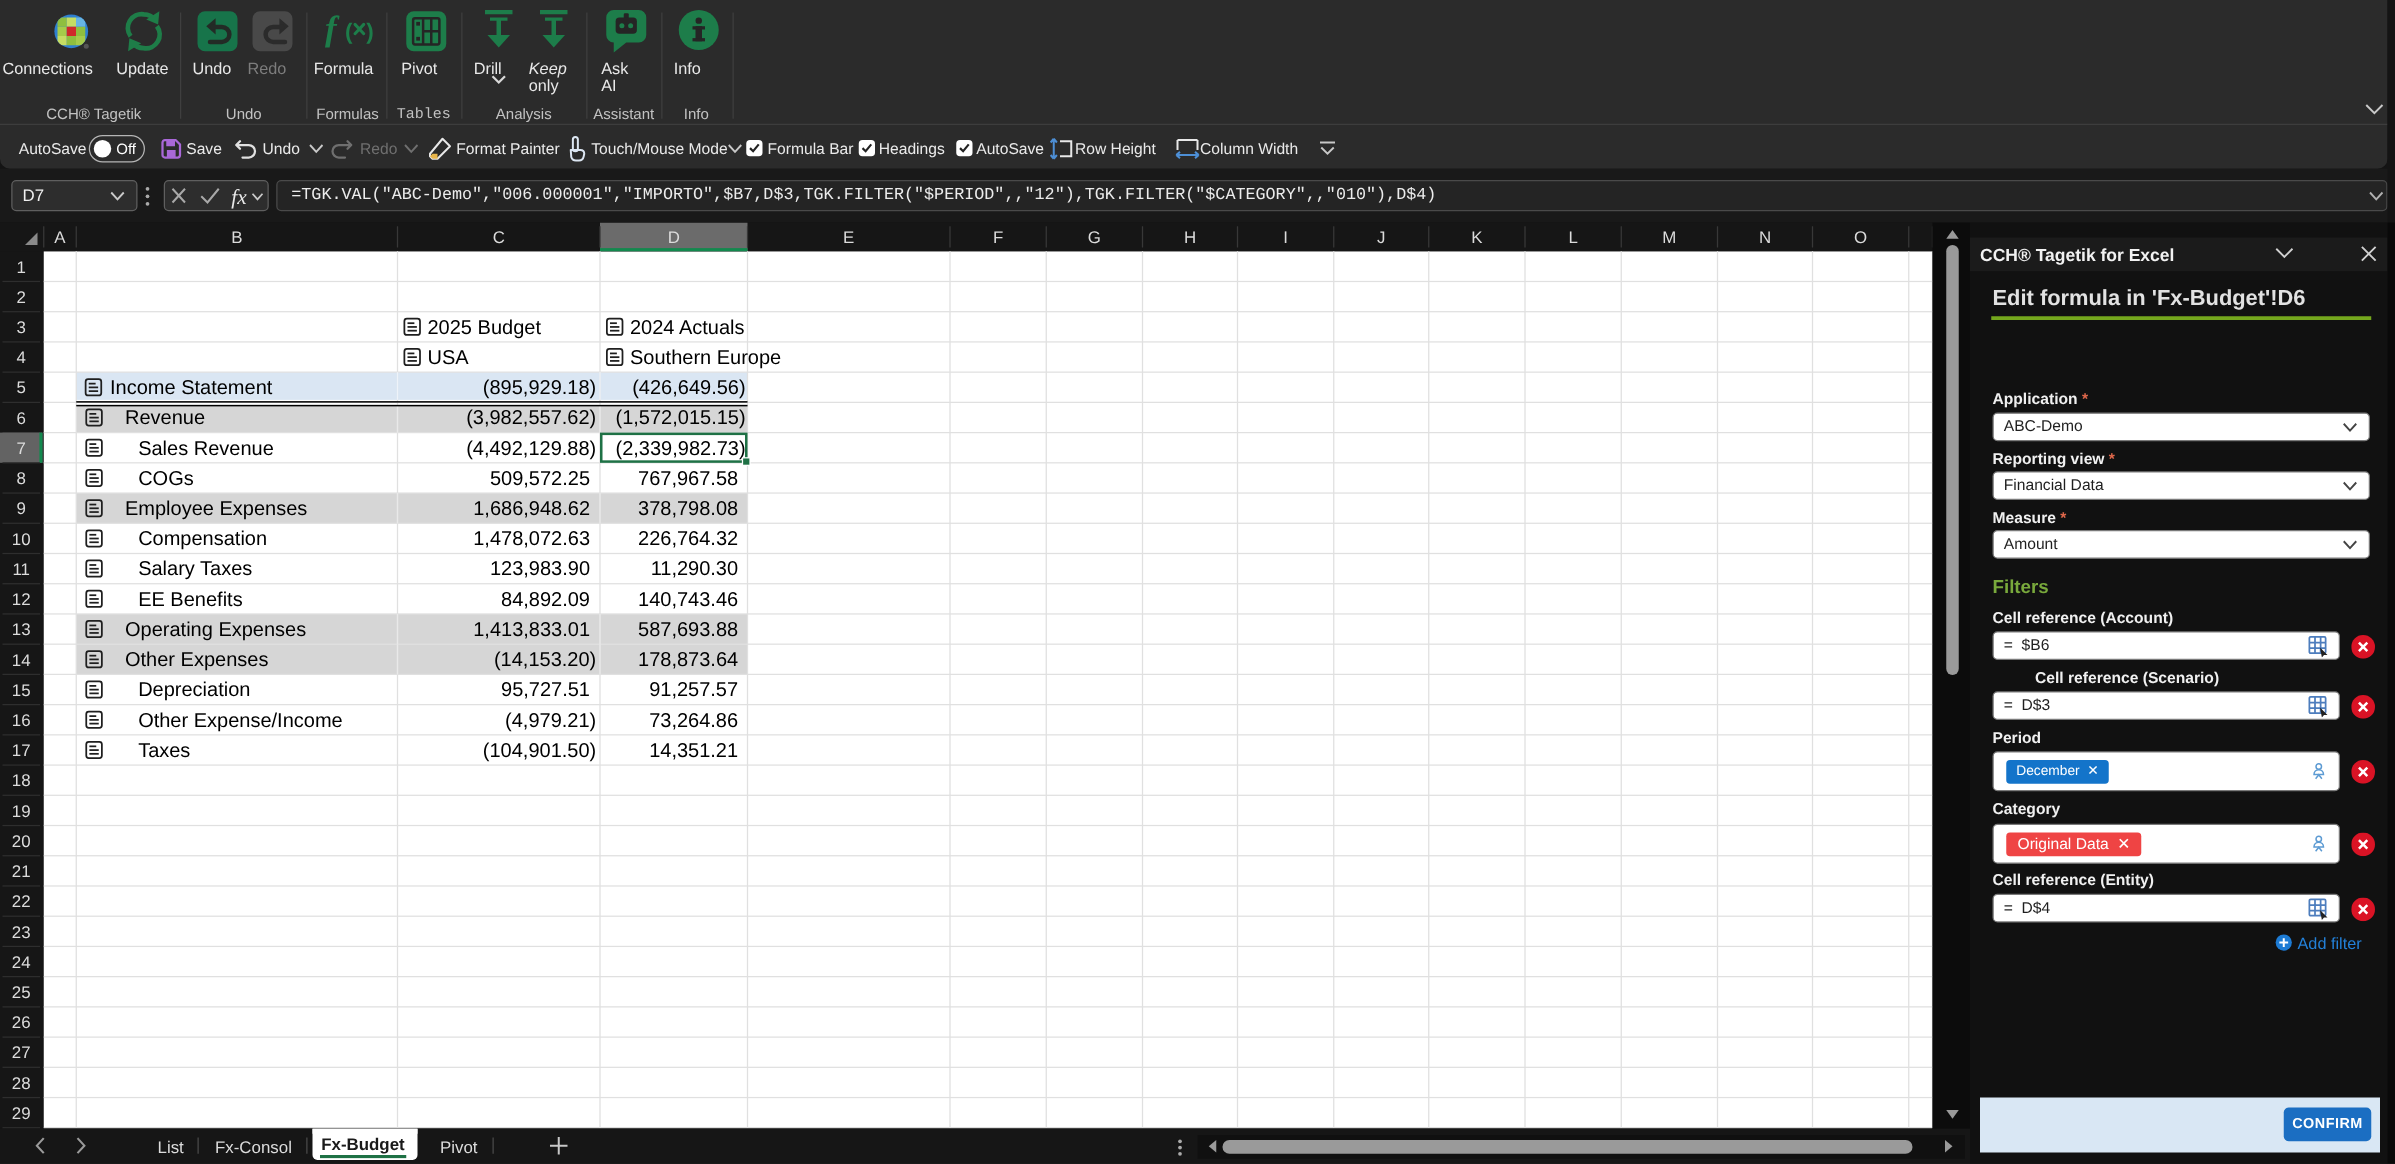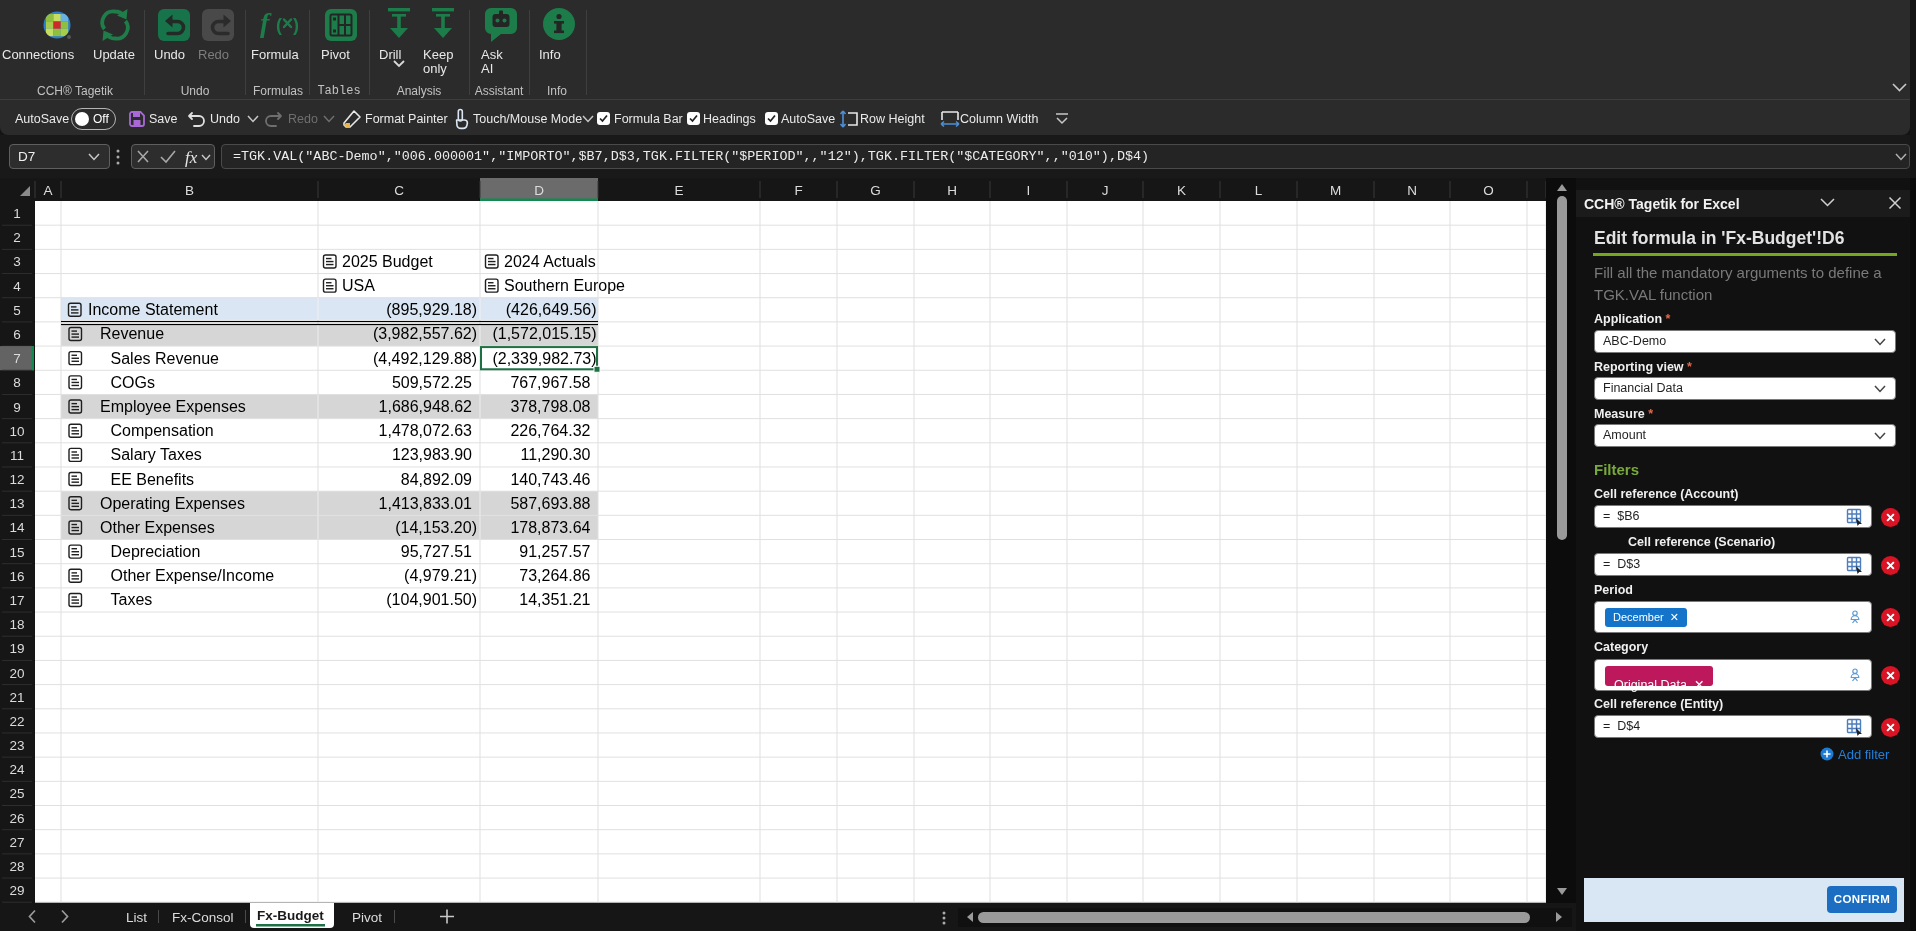--- a/index.html
+++ b/index.html
@@ -117,21 +117,21 @@
     </g>
   </svg>
 
   <div class="lbl" style="left:2px;  top:47px; width:95px; font-size:13px;">Connections</div>
   <div class="lbl" style="left:93px; top:47px; width:45px; font-size:13px;">Update</div>
   <div class="lbl" style="left:154px;top:47px; width:40px;">Undo</div>
   <div class="lbl" style="left:198px;top:47px; width:40px; color:#7d7d7d;">Redo</div>
   <div class="lbl" style="left:251px;top:47px; width:56px;">Formula</div>
   <div class="lbl" style="left:321px;top:47px; width:40px;">Pivot</div>
   <div class="lbl" style="left:379px;top:47px; width:40px;">Drill</div>
-  <div class="lbl" style="left:423px;top:47px; width:40px;">Keep</div>
+  <div class="lbl" style="left:423px;top:47px; width:40px;font-style:italic;">Keep</div>
   <div class="lbl" style="left:423px;top:61px; width:40px;">only</div>
   <div class="lbl" style="left:481px;top:47px; width:40px;">Ask</div>
   <div class="lbl" style="left:481px;top:61px; width:40px;">AI</div>
   <div class="lbl" style="left:539px;top:47px; width:40px;">Info</div>
 
   <div class="glbl" style="left:10px; top:84px; width:130px;">CCH® Tagetik</div>
   <div class="glbl" style="left:160px;top:84px; width:70px;">Undo</div>
   <div class="glbl" style="left:243px;top:84px; width:70px;">Formulas</div>
   <div class="glbl" style="left:306px;top:84px; width:66px;font-family:Liberation Mono, monospace;">Tables</div>
   <div class="glbl" style="left:384px;top:84px; width:70px;">Analysis</div>
@@ -550,21 +550,20 @@
   <div class="abs" style="left:1584px; top:196px; color:#f2f2f2; font-weight:bold; font-size:14px;">CCH® Tagetik for Excel</div>
   <svg class="abs" style="left:1818px; top:196px;" width="20" height="14">
       <path d="M 3 3 L 9.5 9.5 L 16 3" stroke="#d0d0d0" stroke-width="1.5" fill="none"></path>
     </svg>
   <svg class="abs" style="left:1887px; top:195px;" width="16" height="16">
       <path d="M 2.5 2.5 L 13.5 13.5 M 13.5 2.5 L 2.5 13.5" stroke="#d0d0d0" stroke-width="1.5" fill="none"></path>
     </svg>
 
   <div class="abs" style="left:1594px; top:228px; color:#e2e2e2; font-weight:bold; font-size:17.5px;">Edit formula in 'Fx-Budget'!D6</div>
   <div class="abs" style="left:1593px; top:253px; width:304px; height:2.5px; background:#74a71d;"></div>
-  <div class="abs" style="left:1594px; top:262px; width:310px; color:#7a7a7a; font-size:15px; line-height:22px;">Fill all the mandatory arguments to define a TGK.VAL function</div>
 
   <div class="ptext" style="left:1594px; top:312px;">Application <span style="color:#e0684b;">*</span></div>
   <div class="pinput" style="top:330px;">ABC-Demo</div>
   <svg class="abs" style="left:1872px; top:337px;" width="16" height="10">
       <path d="M 3 2 L 8 7.5 L 13 2" stroke="#444" stroke-width="1.5" fill="none"></path>
     </svg>
 
   <div class="ptext" style="left:1594px; top:360px;">Reporting view <span style="color:#e0684b;">*</span></div>
   <div class="pinput" style="top:377px;">Financial Data</div>
   <svg class="abs" style="left:1872px; top:384px;" width="16" height="10">
@@ -615,21 +614,21 @@
     <path d="M 2.2 9.5 A 3.8 3.8 0 0 1 9.8 9.5 Z" fill="none" stroke="#5d9bd3" stroke-width="1.2"></path>
     <path d="M 3.5 13 L 6 9.8 L 8.5 13" stroke="#5d9bd3" stroke-width="1.2" fill="none"></path>
   </svg>
   <svg class="redx" style="top:608px;" viewBox="0 0 17 17">
       <circle cx="8.5" cy="8.5" r="8.5" fill="#da1325"></circle>
       <path d="M 5.5 5.5 L 11.5 11.5 M 11.5 5.5 L 5.5 11.5" stroke="#fff" stroke-width="1.8"></path>
     </svg>
 
   <div class="ptext" style="left:1594px; top:640px;">Category</div>
   <div class="abs" style="left:1594px; top:659px; width:278px; height:32px; background:#fff; border:1px solid #7a7a7a; border-radius:4px;"></div>
-  <div class="abs" style="left:1605px; top:666px; height:19px; background:#be185d; border-radius:3px; color:#fff; font-size:12.5px; line-height:19px; padding:10px 9px;text-align:center;">Original Data &nbsp;✕</div>
+  <div class="abs" style="left:1605px; top:666px; height:19px; background:#ef4444; border-radius:3px; color:#fff; font-size:12.5px; line-height:19px; padding:0 9px;text-align:center;">Original Data &nbsp;✕</div>
   <svg class="abs" style="left:1849px; top:668px;" width="12" height="14" viewBox="0 0 12 14">
     <circle cx="6" cy="3.2" r="2.2" fill="none" stroke="#5d9bd3" stroke-width="1.2"></circle>
     <path d="M 2.2 9.5 A 3.8 3.8 0 0 1 9.8 9.5 Z" fill="none" stroke="#5d9bd3" stroke-width="1.2"></path>
     <path d="M 3.5 13 L 6 9.8 L 8.5 13" stroke="#5d9bd3" stroke-width="1.2" fill="none"></path>
   </svg>
   <svg class="redx" style="top:666px;" viewBox="0 0 17 17">
       <circle cx="8.5" cy="8.5" r="8.5" fill="#da1325"></circle>
       <path d="M 5.5 5.5 L 11.5 11.5 M 11.5 5.5 L 5.5 11.5" stroke="#fff" stroke-width="1.8"></path>
     </svg>
 

